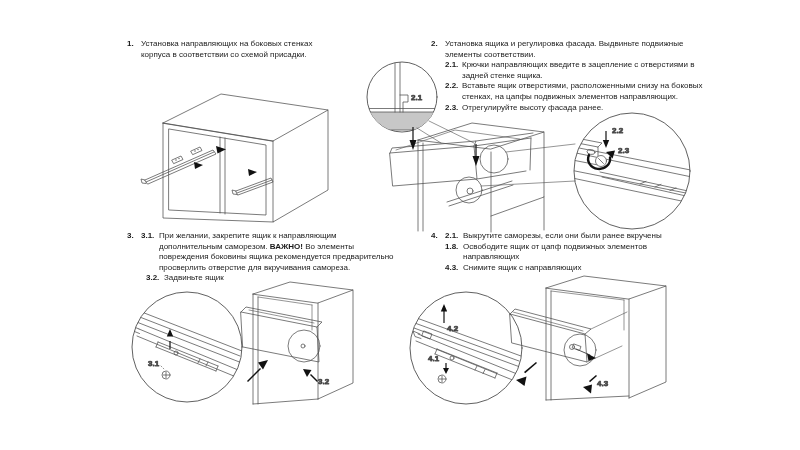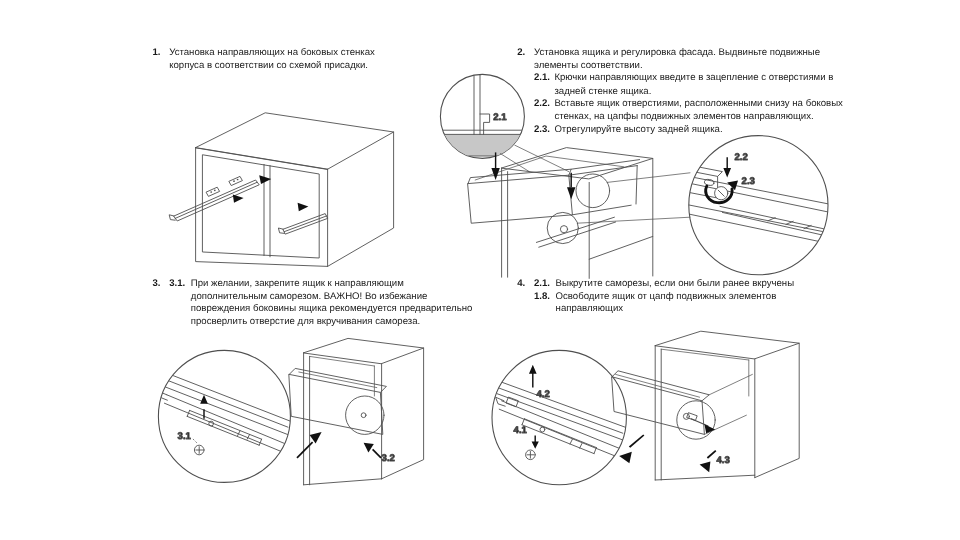--- a/index.html
+++ b/index.html
@@ -4,21 +4,21 @@
 <style>
   html,body{margin:0;padding:0;background:#fff;}
   .page{position:relative;width:800px;height:450px;background:#ffffff;overflow:hidden;
         font-family:"Liberation Sans",sans-serif;color:#1a1a1a;}
   .step{position:absolute;font-size:8px;line-height:10.6px;}
   .row{display:flex;align-items:flex-start;}
   .num{font-weight:bold;flex:0 0 auto;}
   .maj{width:14px;}
   .sub{width:17px;}
   .txt{flex:0 0 auto;}
-  .emph{font-weight:normal;}
+  .emph{font-weight:bold;}
   svg text{font-family:"Liberation Sans",sans-serif;font-size:8px;font-weight:bold;fill:#141414;}
   #diagram{position:absolute;left:0;top:0;}
 </style>
 </head>
 <body>
 <div class="page">
 
 <svg id="diagram" width="800" height="450" viewBox="0 0 800 450" stroke="#4f4f4f" stroke-width="0.75" fill="none" stroke-linejoin="round" stroke-linecap="round">
   <defs>
     <clipPath id="clipC21">
@@ -219,46 +219,54 @@
     <div class="row">
       <span class="num sub">2.1.</span>
       <div class="txt" style="width:248px">Крючки направляющих введите в зацепление с отверстиями в задней стенке ящика.</div>
     </div>
     <div class="row">
       <span class="num sub">2.2.</span>
       <div class="txt" style="width:260px">Вставьте ящик отверстиями, расположенными снизу на боковых стенках, на цапфы подвижных элементов направляющих.</div>
     </div>
     <div class="row">
       <span class="num sub">2.3.</span>
-      <div class="txt" style="width:250px">Отрегулируйте высоту задней ящика.</div>
+      <div class="txt" style="width:250px">Отрегулируйте высоту фасада ранее.</div>
     </div>
   </div>
 </div>
 
 <div class="step" style="left:127px;top:231px;">
   <div class="row">
     <span class="num maj">3.</span>
     <div>
       <div class="row">
         <span class="num sub" style="width:18px">3.1.</span>
-        <div class="txt" style="width:238px"><span>При желании, закрепите ящик к направляющим дополнительным саморезом. </span><span class="emph">ВАЖНО!</span><span> Во избежание повреждения боковины ящика рекомендуется предварительно просверлить отверстие для вкручивания самореза.</span></div>
+        <div class="txt" style="width:238px"><span>При желании, закрепите ящик к направляющим дополнительным саморезом. </span><span class="emph">ВАЖНО!</span><span> Во элементы повреждения боковины ящика рекомендуется предварительно просверлить отверстие для вкручивания самореза.</span></div>
+      </div>
+      <div class="row" style="margin-left:5px">
+        <span class="num sub" style="width:18px">3.2.</span>
+        <div class="txt" style="width:220px">Задвиньте ящик</div>
       </div>
     </div>
   </div>
 </div>
 
 <div class="step" style="left:431px;top:231px;">
   <div class="row">
     <span class="num maj">4.</span>
     <div>
       <div class="row">
         <span class="num sub" style="width:18px">2.1.</span>
         <div class="txt" style="width:220px">Выкрутите саморезы, если они были ранее вкручены</div>
       </div>
       <div class="row">
         <span class="num sub" style="width:18px">1.8.</span>
         <div class="txt" style="width:210px">Освободите ящик от цапф подвижных элементов направляющих</div>
       </div>
+      <div class="row">
+        <span class="num sub" style="width:18px">4.3.</span>
+        <div class="txt" style="width:210px">Снимите ящик с направляющих</div>
+      </div>
     </div>
   </div>
 </div>
 
 </div>
 
 </body></html>

